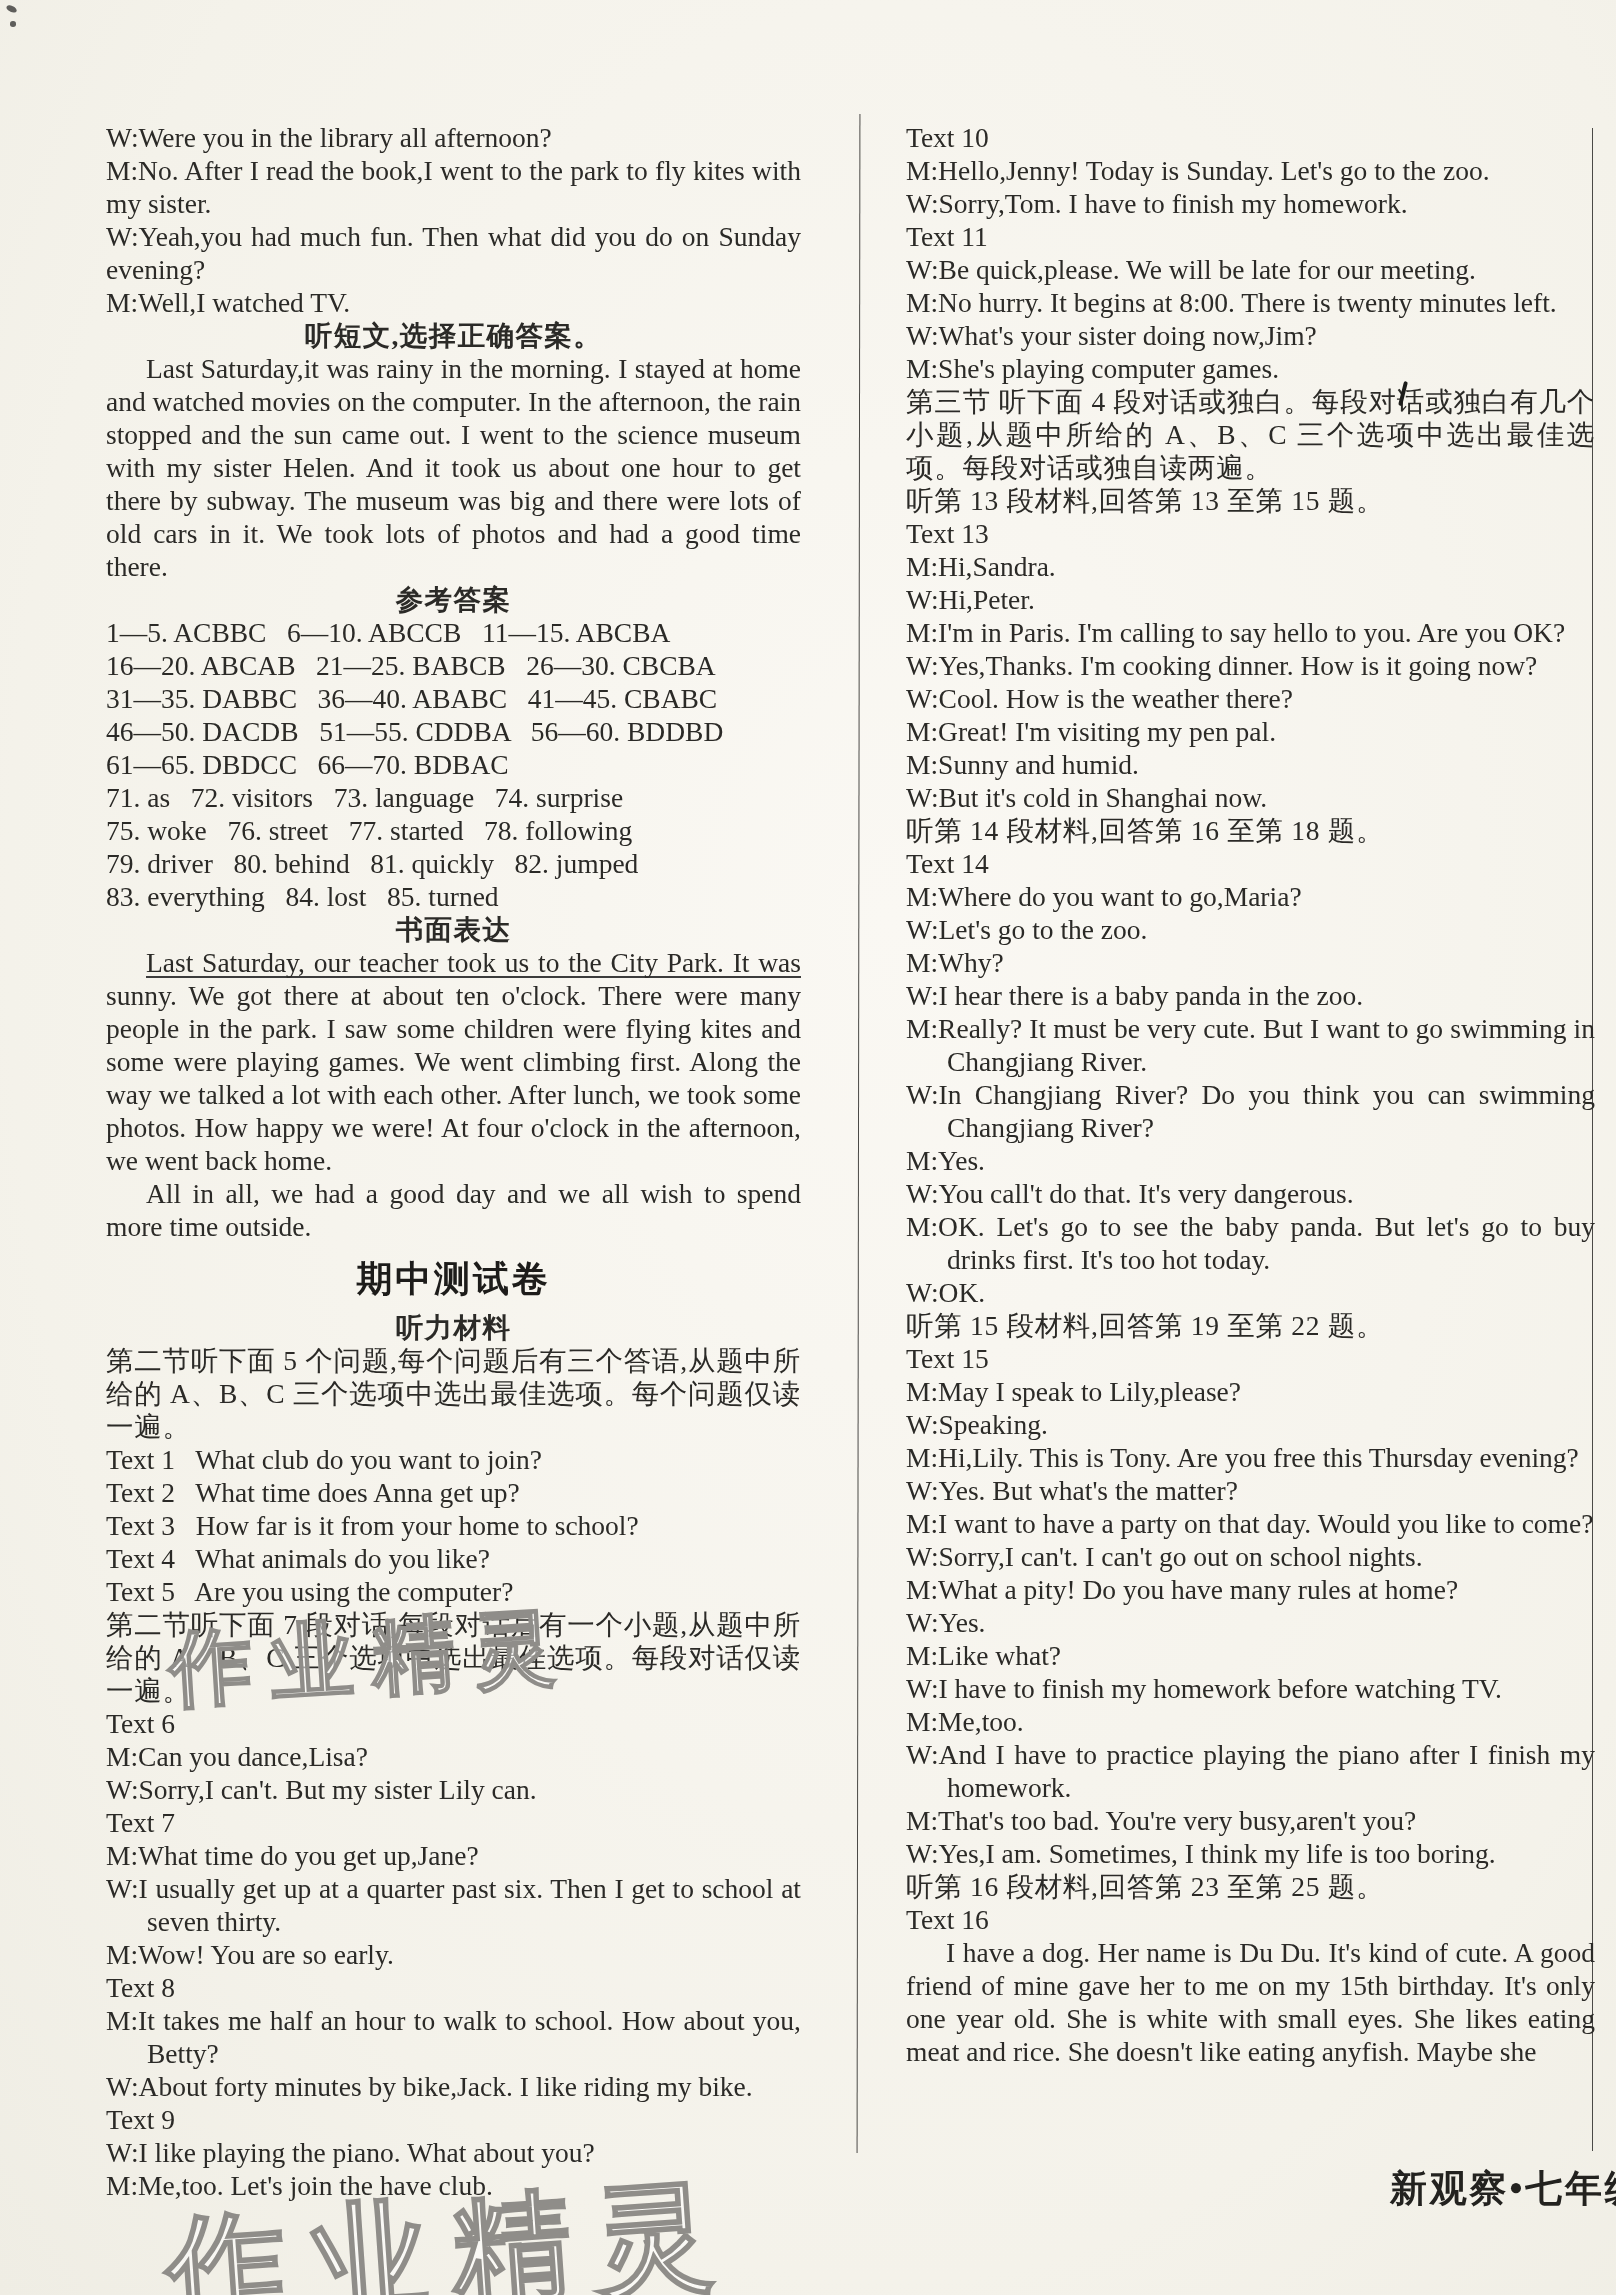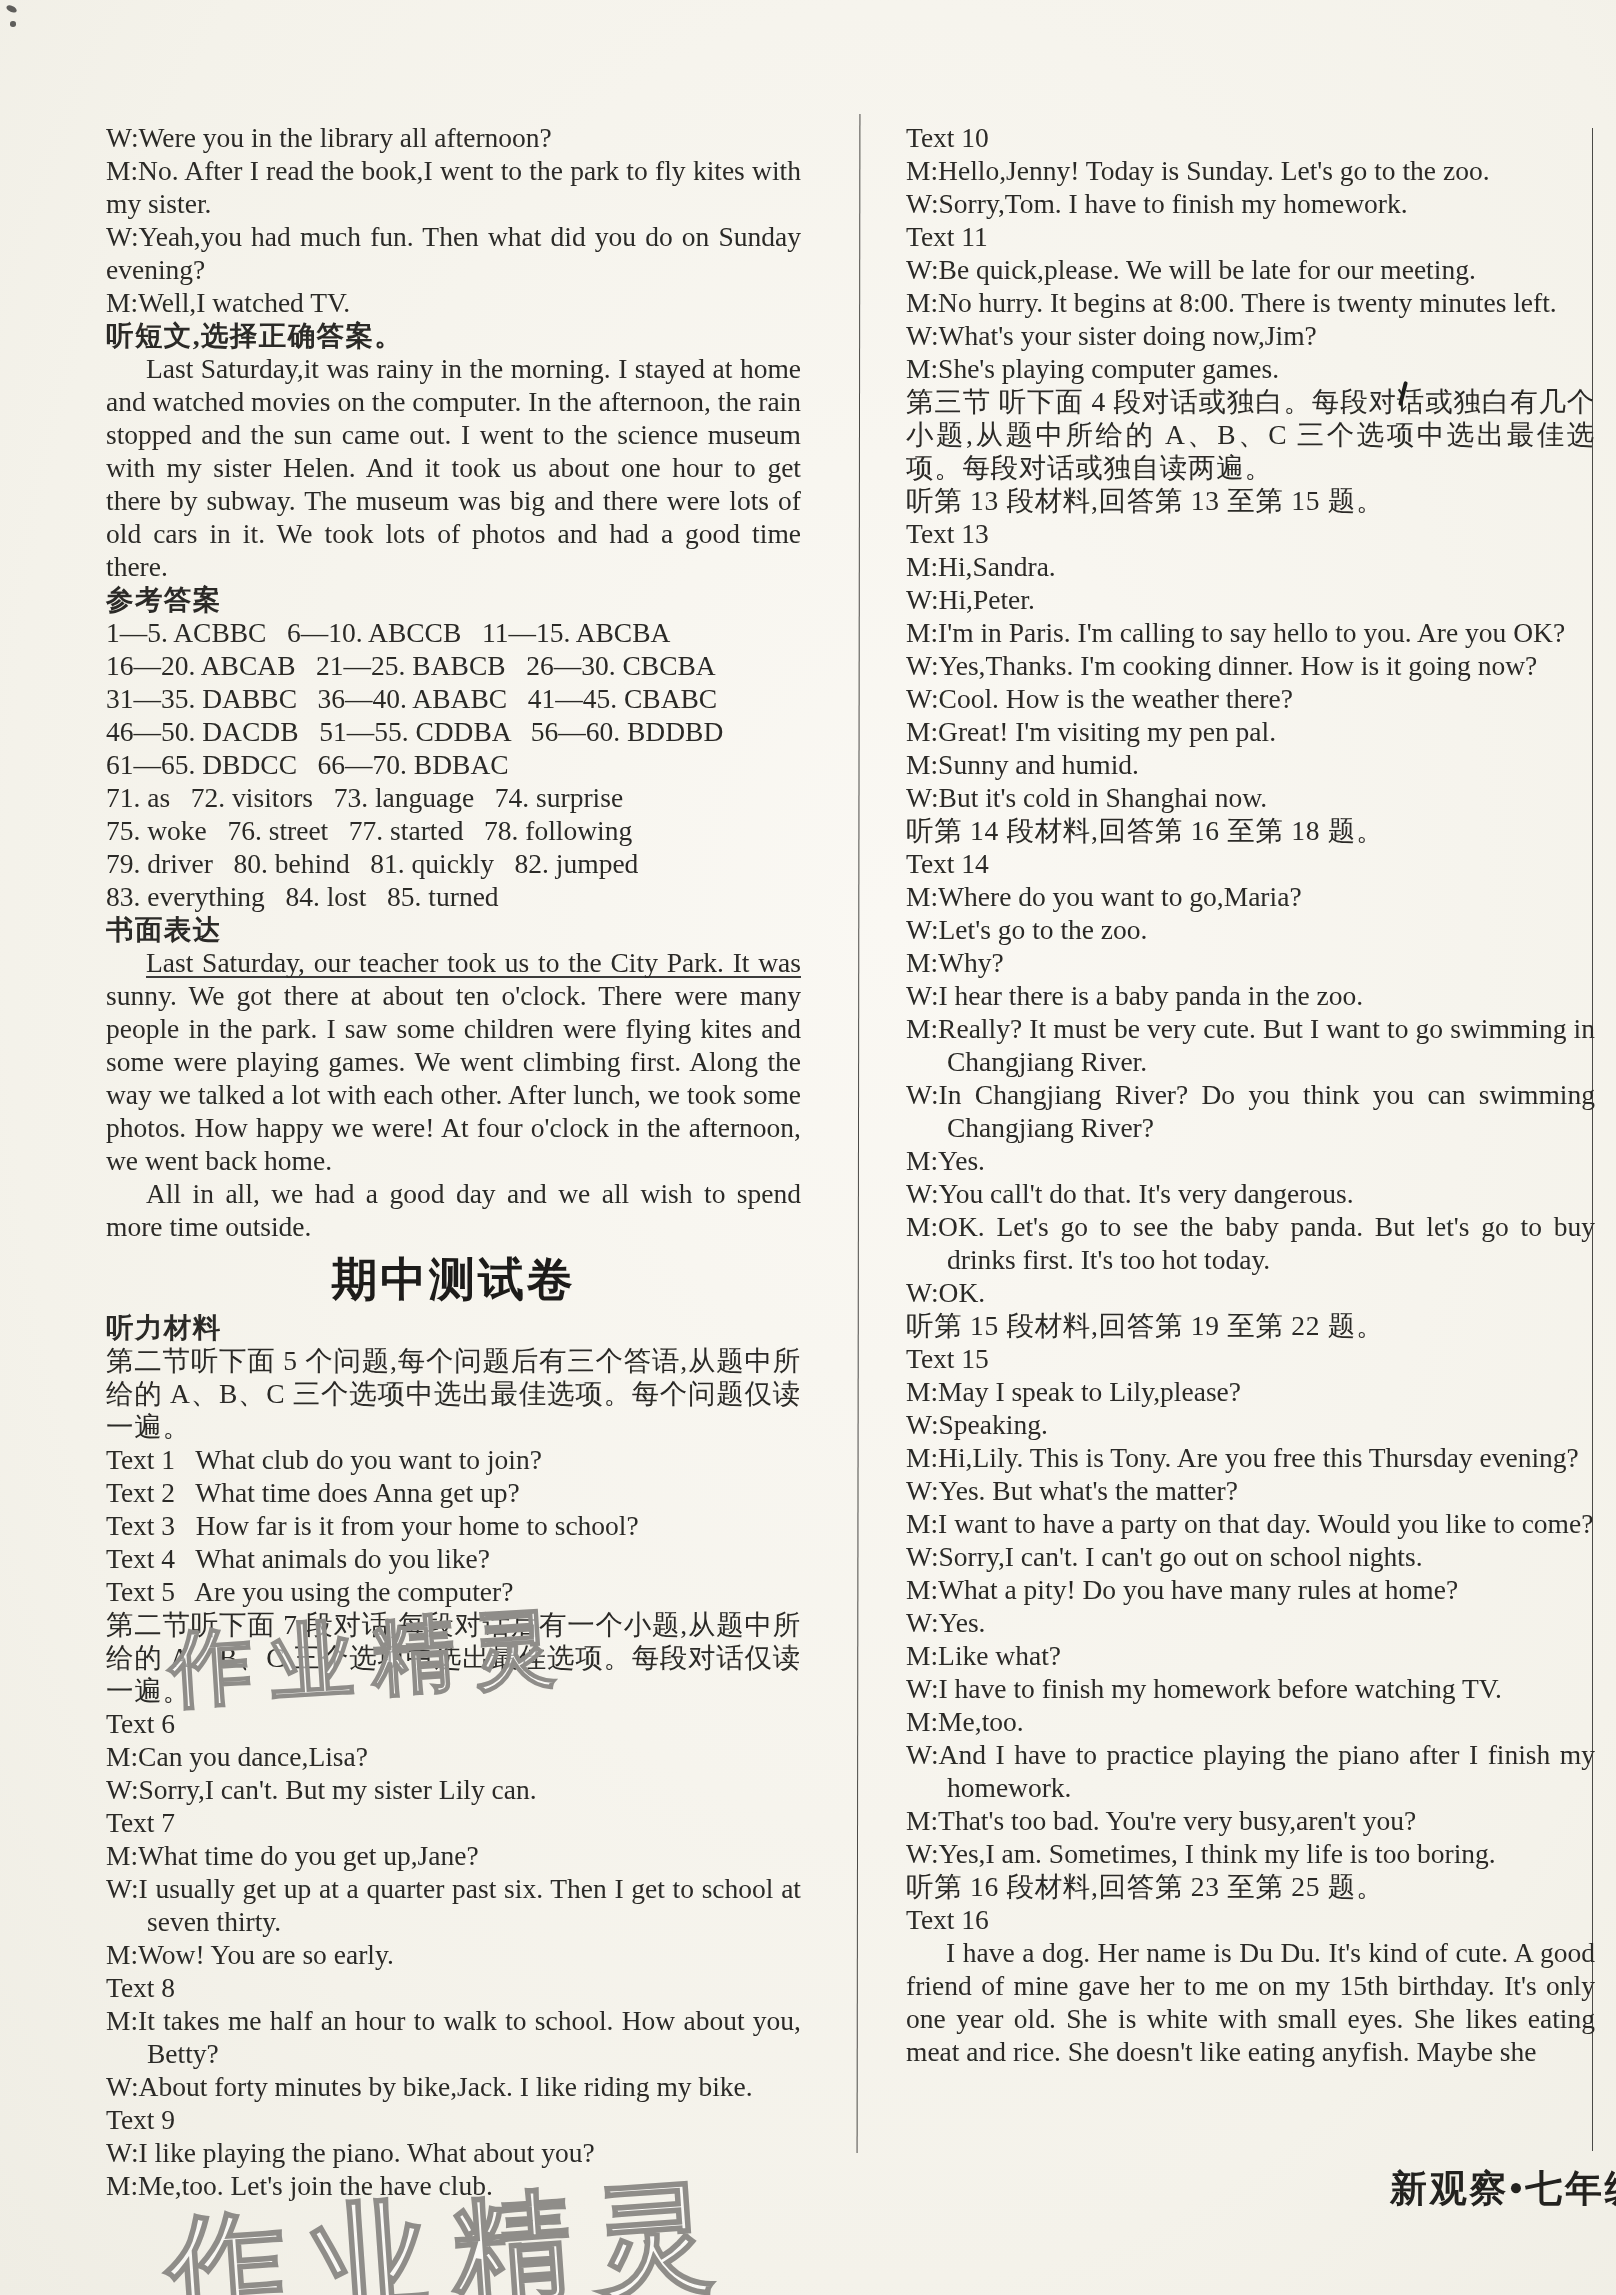--- a/index.html
+++ b/index.html
@@ -10,31 +10,31 @@
     font-family:"Liberation Serif","DejaVu Serif",serif;
     color:#2b2a27;
   }
   .column{position:absolute;top:121px;font-size:27.5px;line-height:33px;}
   #left-col{left:106px;width:695px;}
   #right-col{left:906px;width:689px;}
   .blk{white-space:normal;}
   .dialog{text-align:justify;padding-left:41px;text-indent:-41px;}
   .dialog-flush{text-align:justify;}
   .cn{text-align:justify;letter-spacing:0.7px;}
-  .cn-bold{font-weight:bold;letter-spacing:1.4px;}
+  .cn-bold{font-weight:bold;letter-spacing:1.4px;text-align:center;}
   .para{text-align:justify;text-indent:40px;}
   .underline-first{
     background-image:linear-gradient(#3c3c3c,#3c3c3c);
     background-repeat:no-repeat;
     background-size:calc(100% - 40px) 2.1px;
     background-position:40px 30px;
   }
   .answers,.textlabel{white-space:pre-wrap;}
   .heading{
-    font-weight:bold;text-align:center;font-size:46px;line-height:55px;
+    font-weight:bold;text-align:center;font-size:36px;line-height:55px;
     margin:8.5px 0 4.2px 0;letter-spacing:2.8px;color:#1d1c1a;
   }
   .vline{position:absolute;width:1.4px;background:#4b4a47;}
   #col-divider{left:858px;top:114px;height:2039px;transform:rotate(0.08deg);}
   #page-right-border{left:1592px;top:128px;height:2023px;}
   .watermark{
     position:absolute;
     font-family:"Liberation Sans","DejaVu Sans",sans-serif;
     font-weight:bold;
     color:rgba(255,255,255,0.55);

